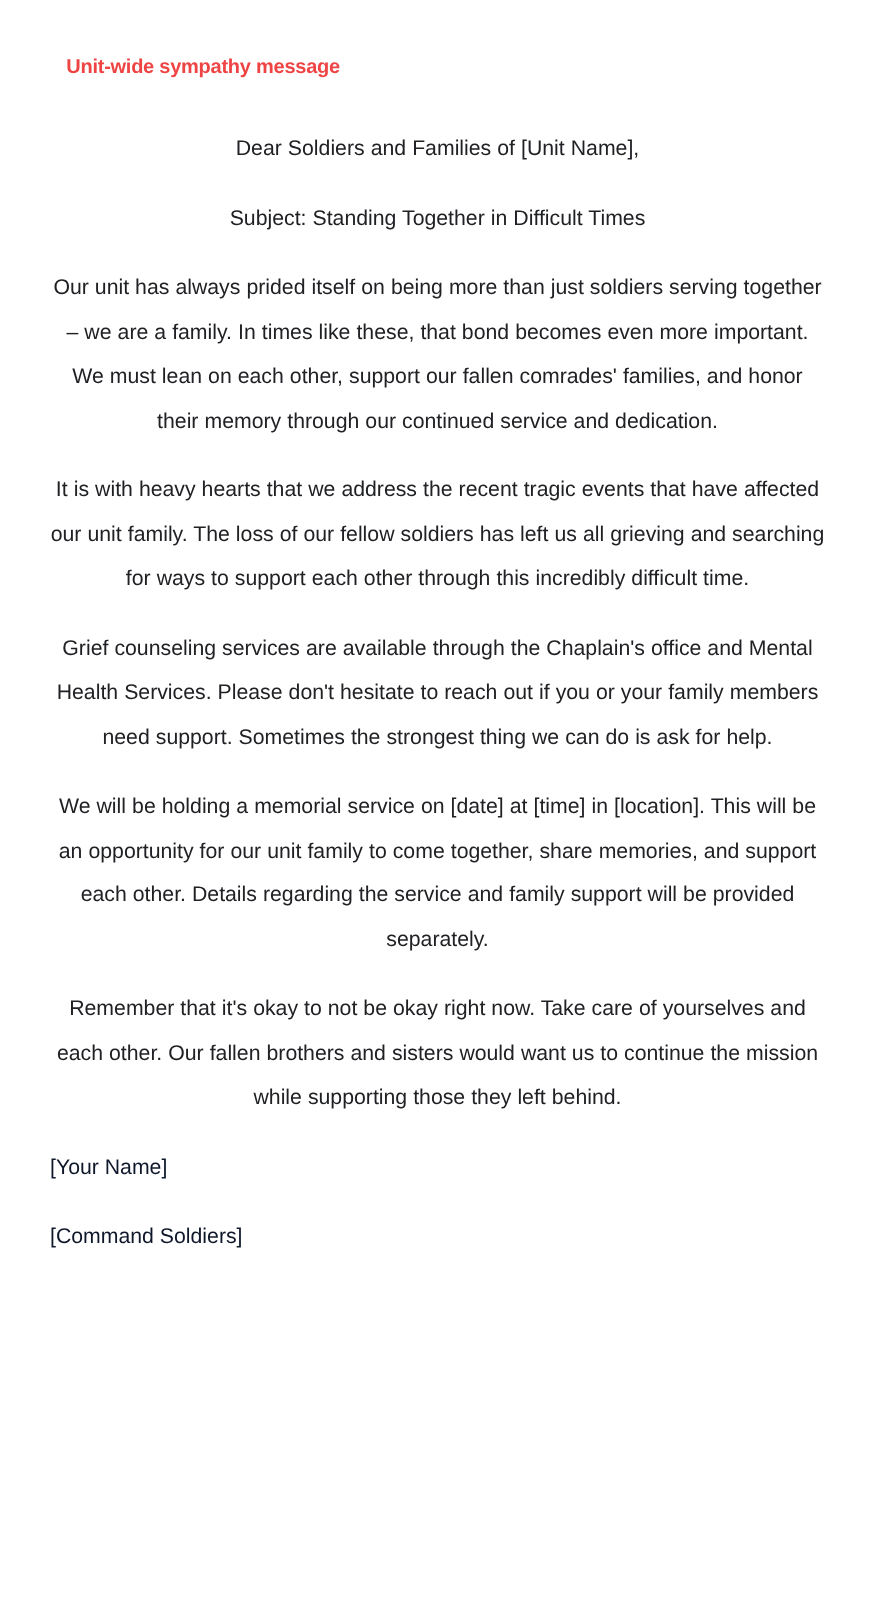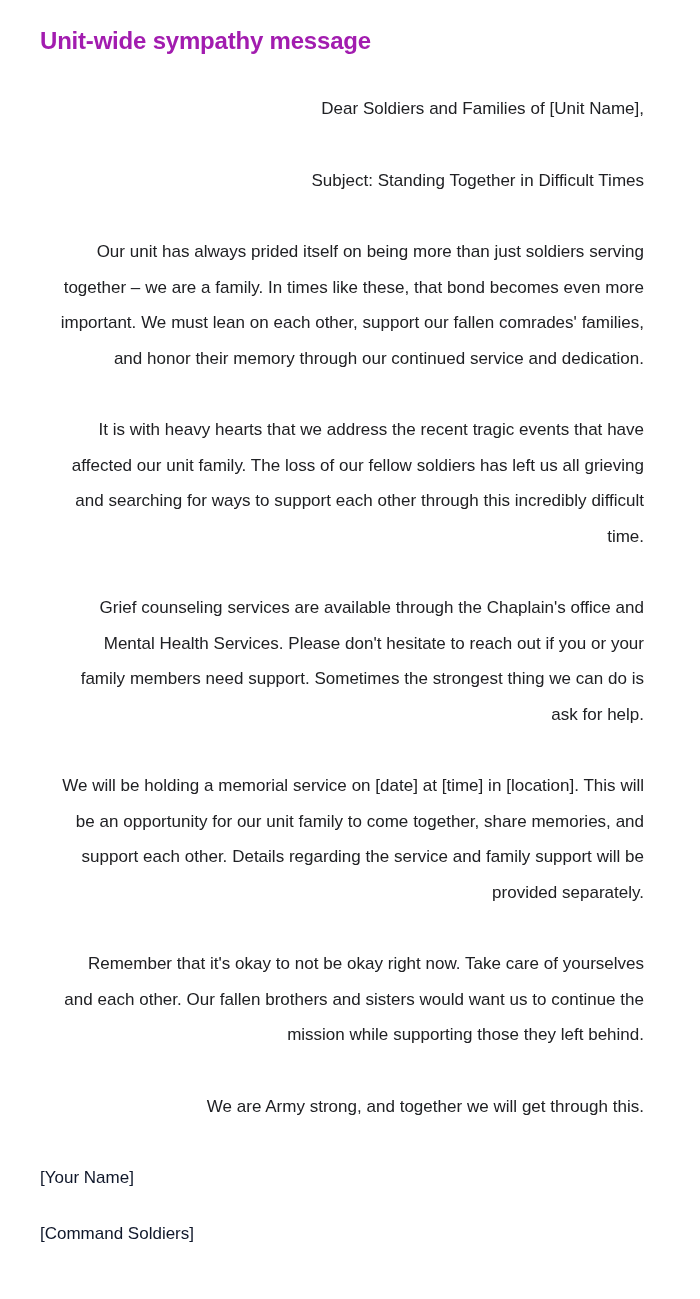--- a/index.html
+++ b/index.html
@@ -16,35 +16,35 @@
     -webkit-font-smoothing: antialiased;
   }
   .page {
     width: 700px;
     min-height: 1299px;
     box-sizing: border-box;
     padding: 0 40px 60px 40px;
     background: #ffffff;
   }
   .doc-title {
-    font-size: 24px;
+    font-size: 16px;
     font-weight: bold;
     line-height: 30px;
     letter-spacing: -0.2px;
-    color: #a21caf;
-    margin: 0;
+    color: #ef4444;
+    margin: 13px;
     padding-top: 26px;
   }
   .body-block {
     font-size: 17px;
     line-height: 35.5px;
     color: #202124;
-    margin: 16px;
+    margin: 0;
     padding-top: 20px;
-    text-align: right;
+    text-align: center;
     word-spacing: 0.1px;
   }
   .body-block:first-of-type {
     padding-top: 19px;
   }
   .sig-line {
     font-size: 17px;
     line-height: 35.5px;
     color: #0f172a;
     margin: 0;
@@ -65,20 +65,19 @@
   <p class="body-block">Our unit has always prided itself on being more than just soldiers serving together – we are a family. In times like these, that bond becomes even more important. We must lean on each other, support our fallen comrades' families, and honor their memory through our continued service and dedication.</p>
 
   <p class="body-block">It is with heavy hearts that we address the recent tragic events that have affected our unit family. The loss of our fellow soldiers has left us all grieving and searching for ways to support each other through this incredibly difficult time.</p>
 
   <p class="body-block">Grief counseling services are available through the Chaplain's office and Mental Health Services. Please don't hesitate to reach out if you or your family members need support. Sometimes the strongest thing we can do is ask for help.</p>
 
   <p class="body-block">We will be holding a memorial service on [date] at [time] in [location]. This will be an opportunity for our unit family to come together, share memories, and support each other. Details regarding the service and family support will be provided separately.</p>
 
   <p class="body-block">Remember that it's okay to not be okay right now. Take care of yourselves and each other. Our fallen brothers and sisters would want us to continue the mission while supporting those they left behind.</p>
 
-  <p class="body-block">We are Army strong, and together we will get through this.</p>
 
   <p class="sig-line">[Your Name]</p>
 
   <p class="sig-line">[Command Soldiers]</p>
 
 
 </div>
 
 </body></html>

